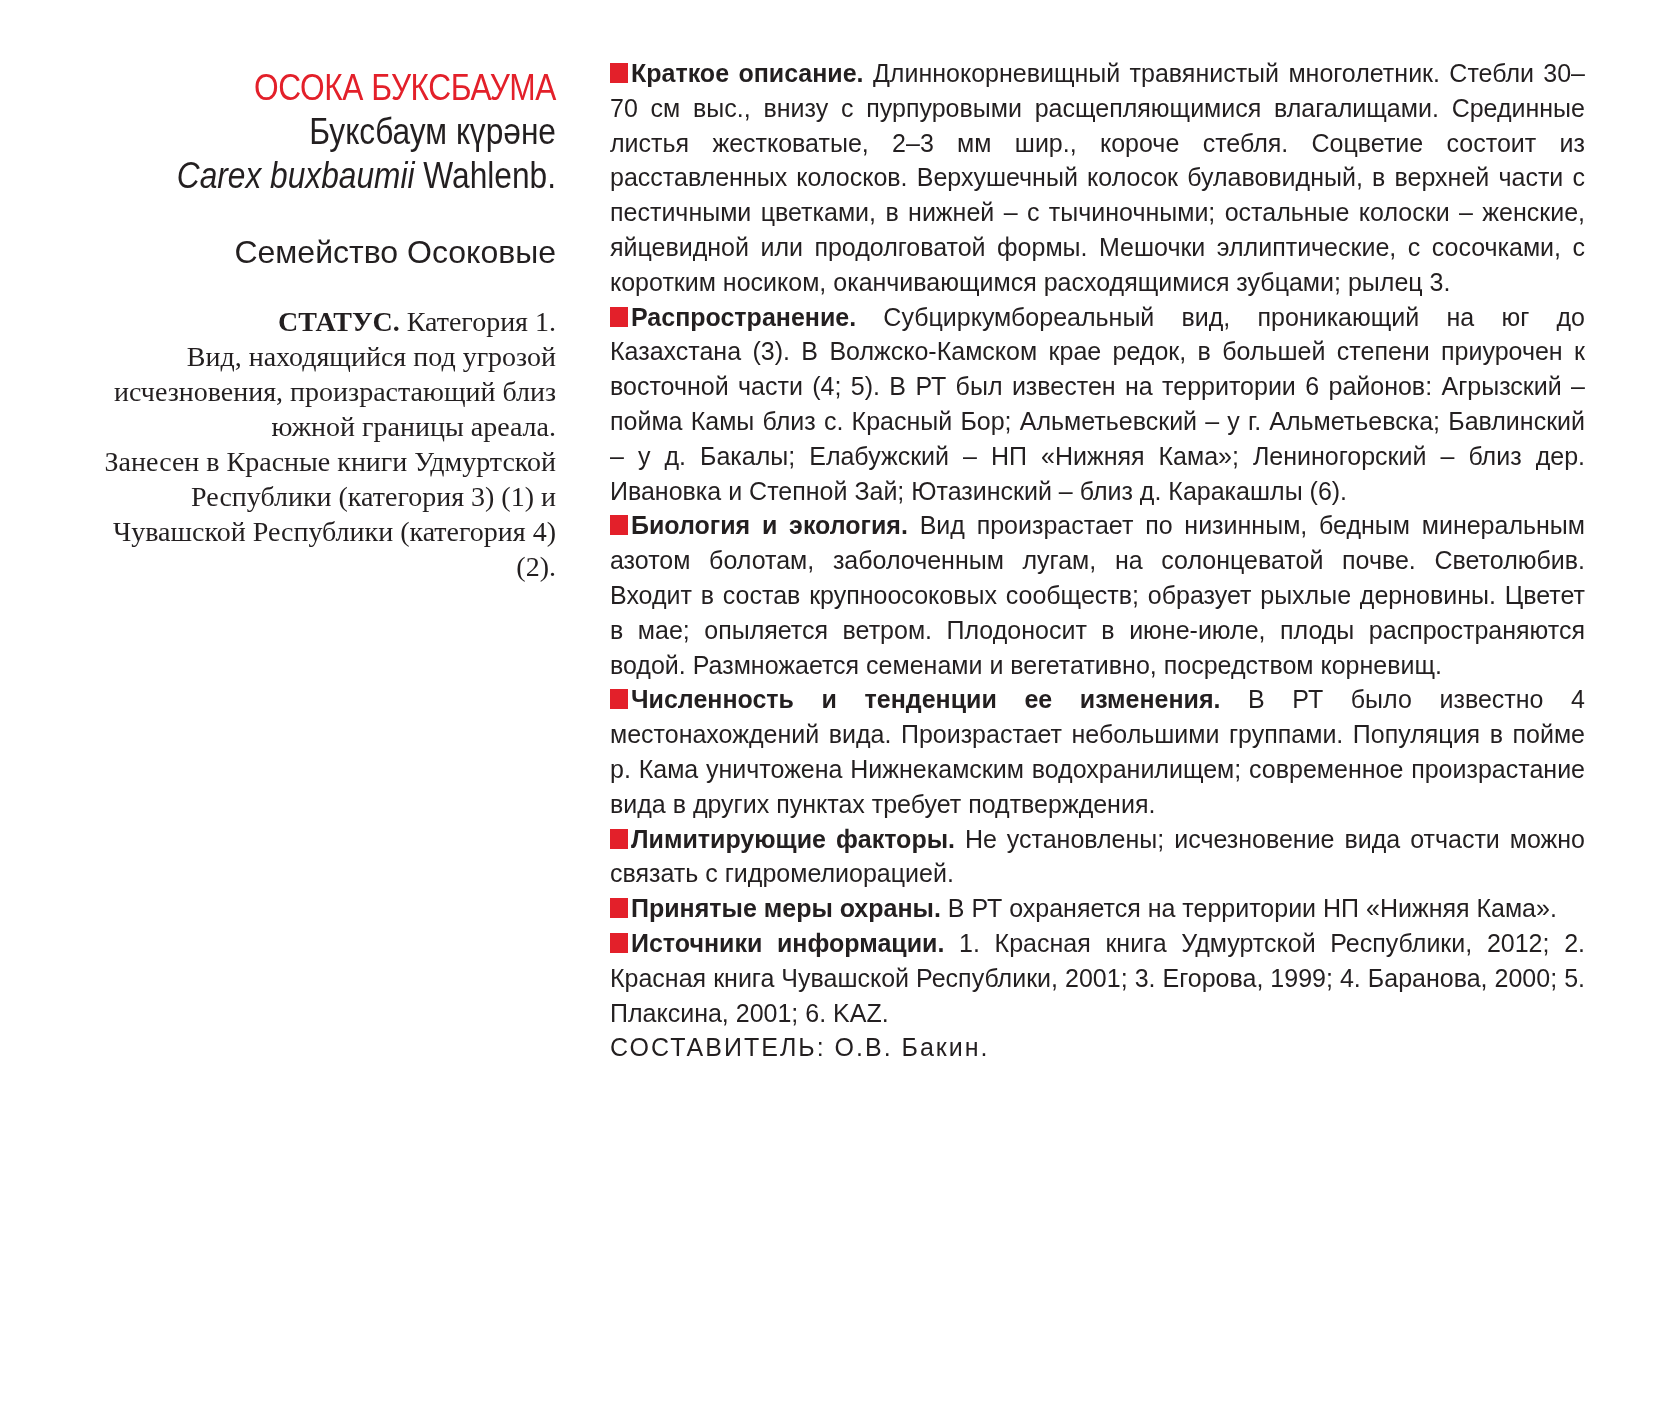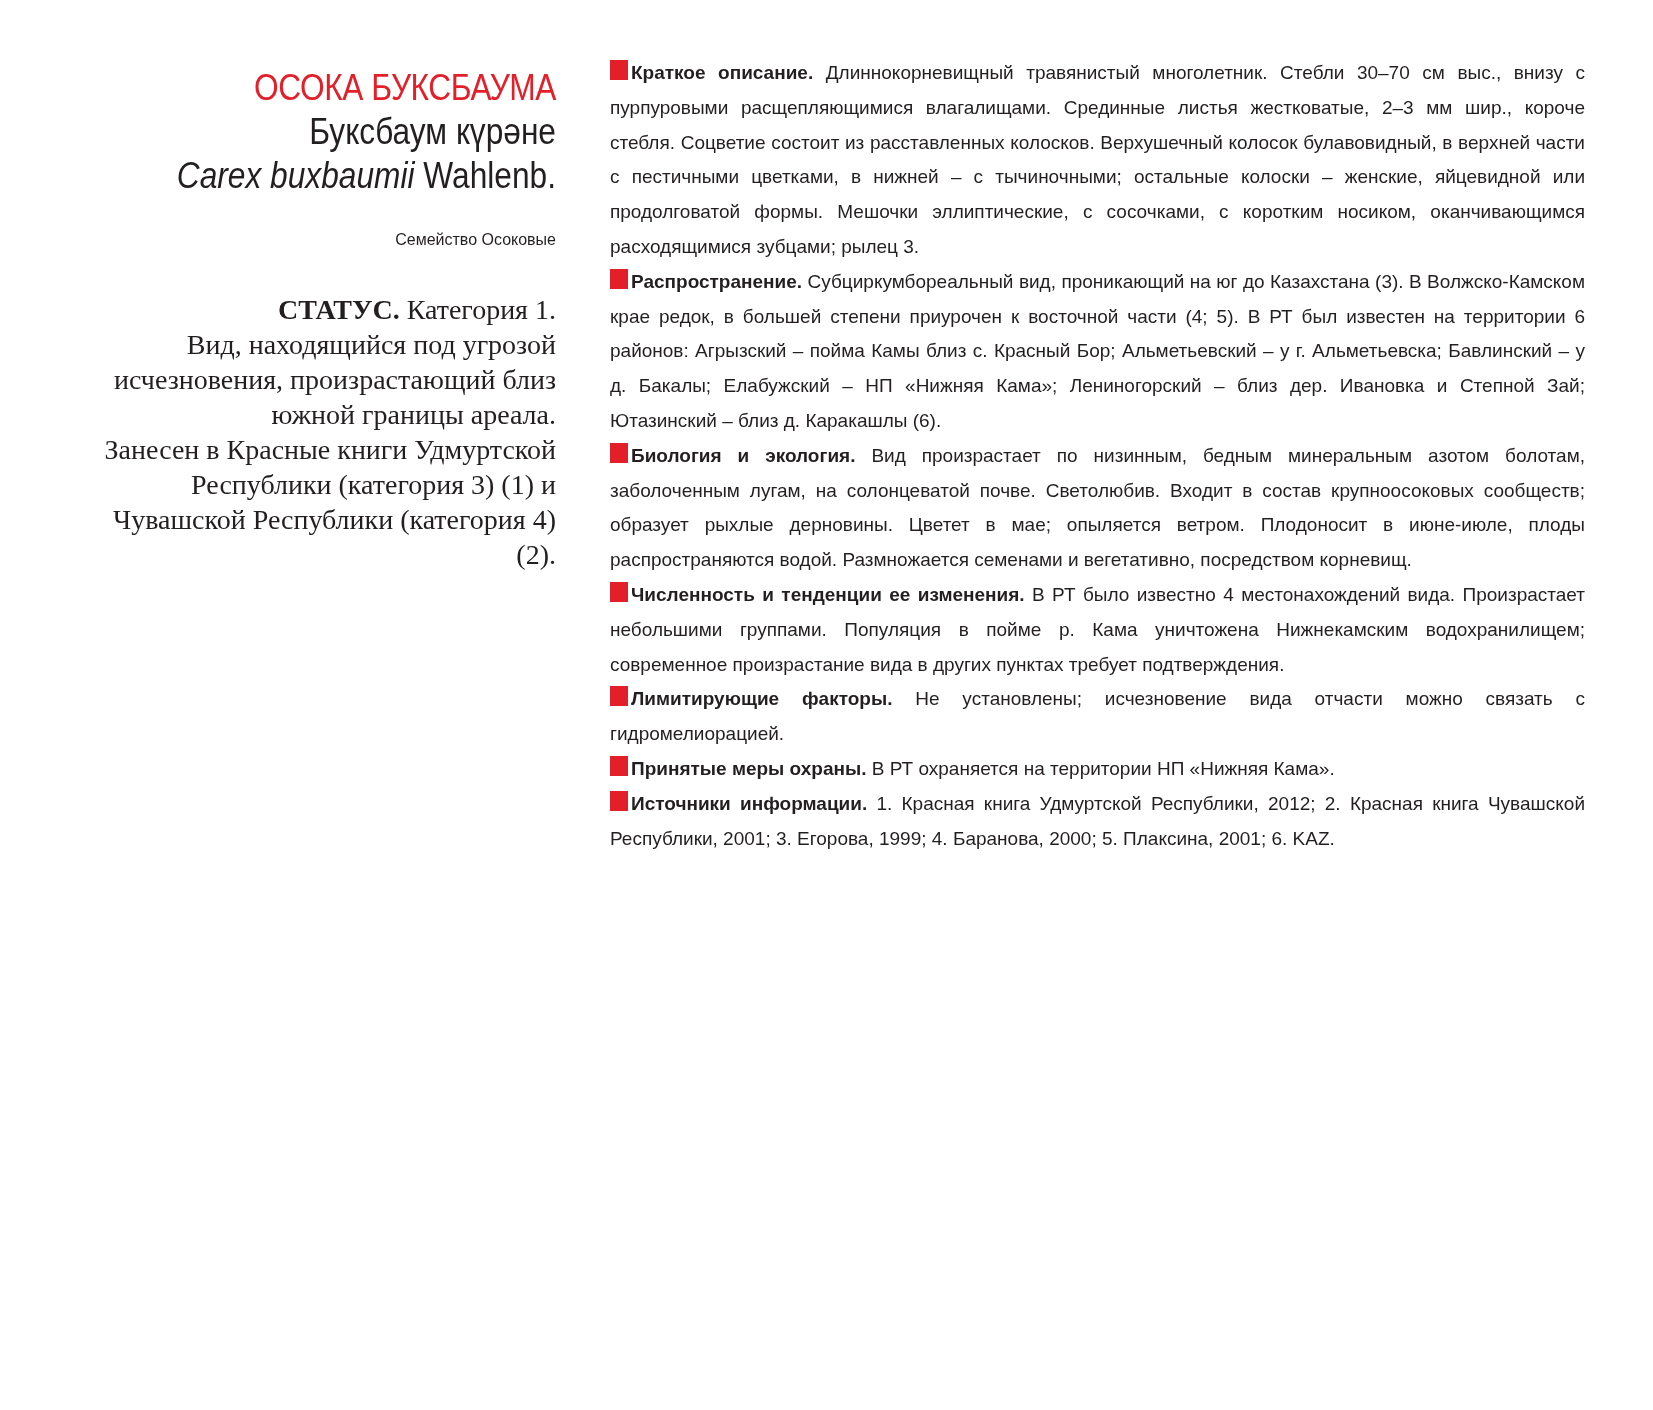--- a/index.html
+++ b/index.html
@@ -44,39 +44,39 @@
     .title-lat {
       font-size: 36px;
       line-height: 44px;
       margin: 0;
       transform: scaleX(0.88);
       transform-origin: right center;
       white-space: nowrap;
     }
     .title-lat .genus { font-style: italic; }
     .family {
-      margin-top: 24px;
-      font-size: 16px;
+      margin-top: 36px;
+      font-size: 32px;
       line-height: 36px;
     }
     .status {
       margin-top: 34px;
       font-size: 28px;
       line-height: 35px;
       font-family: Liberation Serif, serif;
     }
     .status .status-label { font-weight: bold; }
     .status p { margin: 0; }
 
     .right-col {
       position: absolute;
       left: 610px;
       top: 56px;
       width: 975px;
-      font-size: 19px;
+      font-size: 25px;
       line-height: 34.8px;
       text-align: justify;
     }
     .section {
       margin: 0;
       hyphens: auto;
     }
     .bullet {
       display: inline-block;
       width: 18px;
@@ -111,13 +111,14 @@
 </div>
 
 <div class="right-col" lang="ru">
   <p class="section"><span class="bullet"></span><span class="section-heading">Краткое описание.</span><span> Длиннокорневищный травянистый многолетник. Стебли 30–70 см выс., внизу с пурпуровыми расщепляющимися влагалищами. Срединные листья жестковатые, 2–3 мм шир., короче стебля. Соцветие состоит из расставленных колосков. Верхушечный колосок булавовидный, в верхней части с пестичными цветками, в нижней – с тычиночными; остальные колоски – женские, яйцевидной или продолговатой формы. Мешочки эллиптические, с сосочками, с коротким носиком, оканчивающимся расходящимися зубцами; рылец 3.</span></p>
   <p class="section"><span class="bullet"></span><span class="section-heading">Распространение.</span><span> Субциркумбореальный вид, проникающий на юг до Казахстана (3). В Волжско-Камском крае редок, в большей степени приурочен к восточной части (4; 5). В РТ был известен на территории 6 районов: Агрызский – пойма Камы близ с. Красный Бор; Альметьевский – у г. Альметьевска; Бавлинский – у д. Бакалы; Елабужский – НП «Нижняя Кама»; Лениногорский – близ дер. Ивановка и Степной Зай; Ютазинский – близ д. Каракашлы (6).</span></p>
   <p class="section"><span class="bullet"></span><span class="section-heading">Биология и экология.</span><span> Вид произрастает по низинным, бедным минеральным азотом болотам, заболоченным лугам, на солонцеватой почве. Светолюбив. Входит в состав крупноосоковых сообществ; образует рыхлые дерновины. Цветет в мае; опыляется ветром. Плодоносит в июне-июле, плоды распространяются водой. Размножается семенами и вегетативно, посредством корневищ.</span></p>
   <p class="section"><span class="bullet"></span><span class="section-heading">Численность и тенденции ее изменения.</span><span> В РТ было известно 4 местонахождений вида. Произрастает небольшими группами. Популяция в пойме р. Кама уничтожена Нижнекамским водохранилищем; современное произрастание вида в других пунктах требует подтверждения.</span></p>
   <p class="section"><span class="bullet"></span><span class="section-heading">Лимитирующие факторы.</span><span> Не установлены; исчезновение вида отчасти можно связать с гидромелиорацией.</span></p>
   <p class="section"><span class="bullet"></span><span class="section-heading">Принятые меры охраны.</span><span> В РТ охраняется на территории НП «Нижняя Кама».</span></p>
   <p class="section"><span class="bullet"></span><span class="section-heading">Источники информации.</span><span> 1. Красная книга Удмуртской Республики, 2012; 2. Красная книга Чувашской Республики, 2001; 3. Егорова, 1999; 4. Баранова, 2000; 5. Плаксина, 2001; 6. KAZ.</span></p>
+  <p class="compiler">СОСТАВИТЕЛЬ: О.В. Бакин.</p>
 </div>
 
 </body></html>

